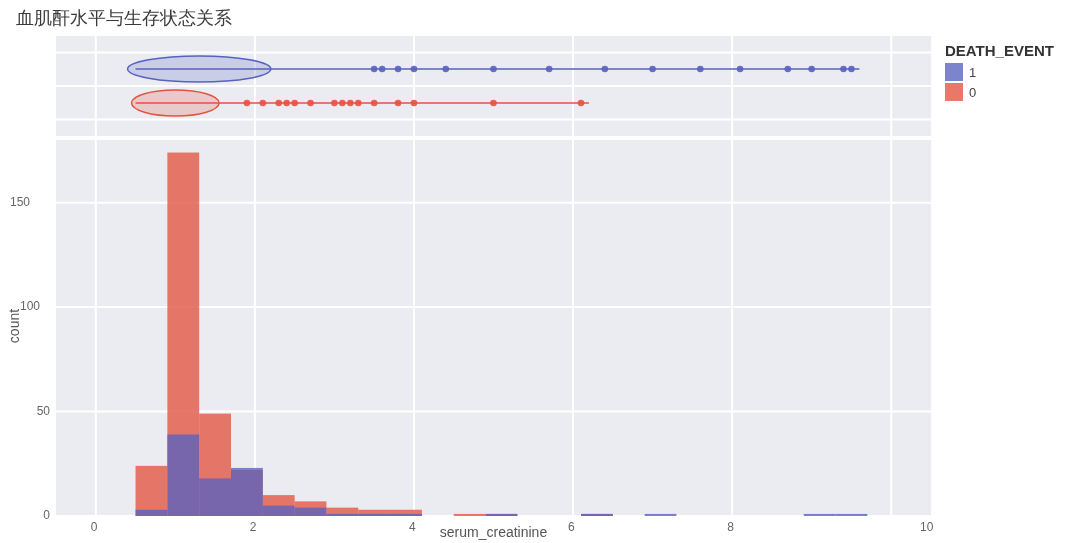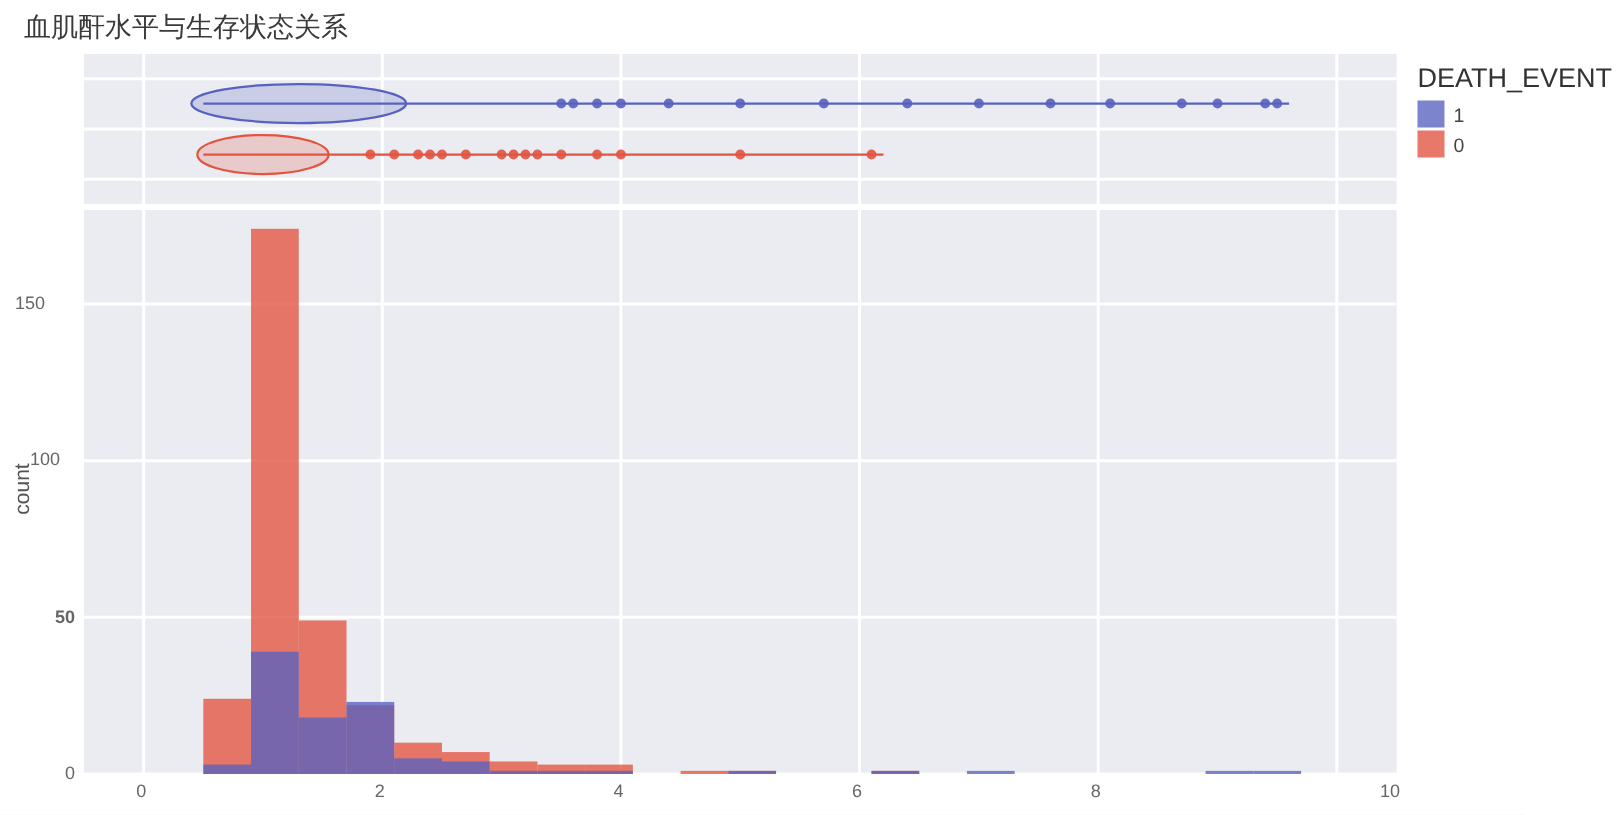--- a/index.html
+++ b/index.html
@@ -74,23 +74,24 @@
     transform: rotate(-90deg) translate(-100%, 0);
   }
   .legend {
     position: absolute;
     left: 945px;
     top: 42px;
     font-size: 13px;
     color: #444;
   }
   .legend .legend-title {
-    font-size: 18px;
+    font-size: 15px;
     margin-bottom: 4px;
     color: #333;
+    font-weight: bold;
   }
   .legend .item {
     display: flex;
     align-items: center;
     gap: 6px;
     margin-top: 2px;
   }
   .legend .swatch {
     width: 18px;
     height: 18px;
@@ -195,20 +196,21 @@
             <rect x="525" y="373.9111111111111" width="31.818181818181756" height="2.088888888888903" fill="#5861c0" fill-opacity="0.78"></rect>
             <rect x="588.6363636363636" y="373.9111111111111" width="31.81818181818187" height="2.088888888888903" fill="#5861c0" fill-opacity="0.78"></rect>
             <rect x="747.7272727272727" y="373.9111111111111" width="31.81818181818187" height="2.088888888888903" fill="#5861c0" fill-opacity="0.78"></rect>
             <rect x="779.5454545454546" y="373.9111111111111" width="31.818181818181756" height="2.088888888888903" fill="#5861c0" fill-opacity="0.78"></rect>
           </svg>
       </div>
     </div>
   </div>
 
   <div class="ylabel">count</div>
+  <div class="xlabel">serum_creatinine</div>
 
   <div class="legend">
     <div class="legend-title">DEATH_EVENT</div>
     <div class="item">
       <span class="swatch" style="background:#5861c0;opacity:0.78"></span>
       <span>1</span>
     </div>
     <div class="item">
       <span class="swatch" style="background:#e25340;opacity:0.78"></span>
       <span>0</span>
@@ -219,17 +221,17 @@
       <div class="axis-tick" style="left: 90.7727px; top: 520px;">0</div>
       <div class="axis-tick" style="left: 249.864px; top: 520px;">2</div>
       <div class="axis-tick" style="left: 408.955px; top: 520px;">4</div>
       <div class="axis-tick" style="left: 568.045px; top: 520px;">6</div>
       <div class="axis-tick" style="left: 727.136px; top: 520px;">8</div>
       <div class="axis-tick" style="left: 920px; top: 520px;">10</div>
     </div>
 
   <div id="yticks">
       <div class="axis-tick" style="right: 1030px; left: 10px; top: 508px; width: 40px; text-align: right; position: absolute;">0</div>
-      <div class="axis-tick" style="right: 1030px; left: 10px; top: 403.556px; width: 40px; text-align: right; position: absolute; font-weight: bold;">50</div>
+      <div class="axis-tick" style="right: 1030px; left: 10px; top: 403.556px; width: 40px; text-align: right; position: absolute;">50</div>
       <div class="axis-tick" style="right: 1030px; left: 10px; top: 299.111px; width: 40px; text-align: center; position: absolute;">100</div>
       <div class="axis-tick" style="right: 1030px; left: 10px; top: 194.667px; width: 40px; text-align: left; position: absolute;">150</div>
     </div>
 </div>
 
 </body></html>

